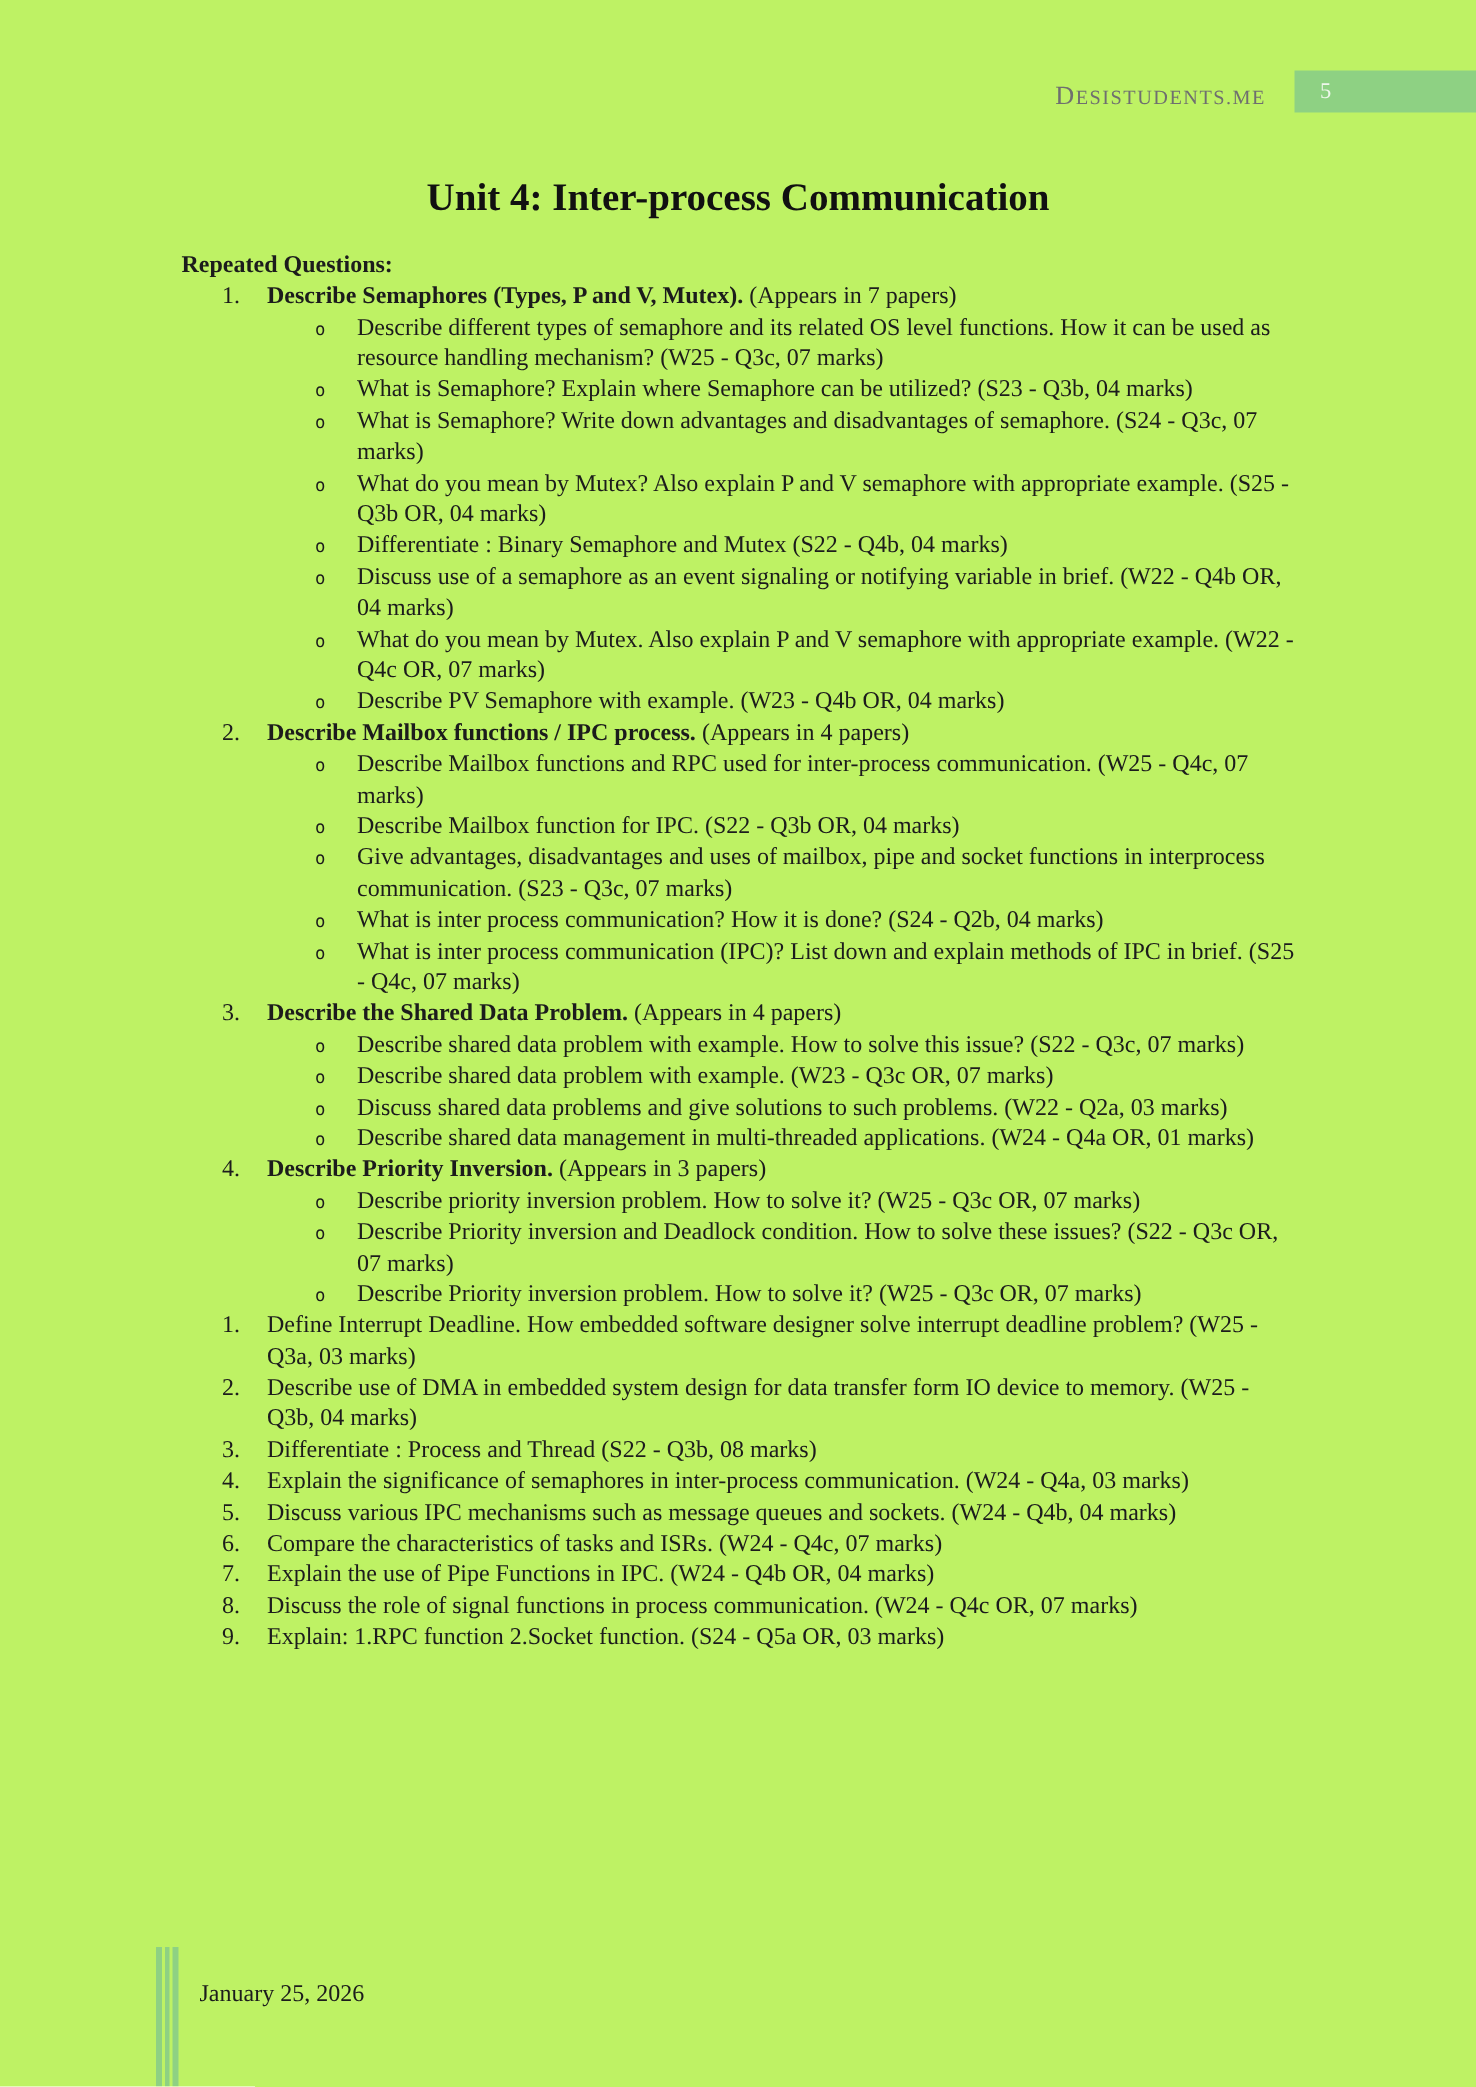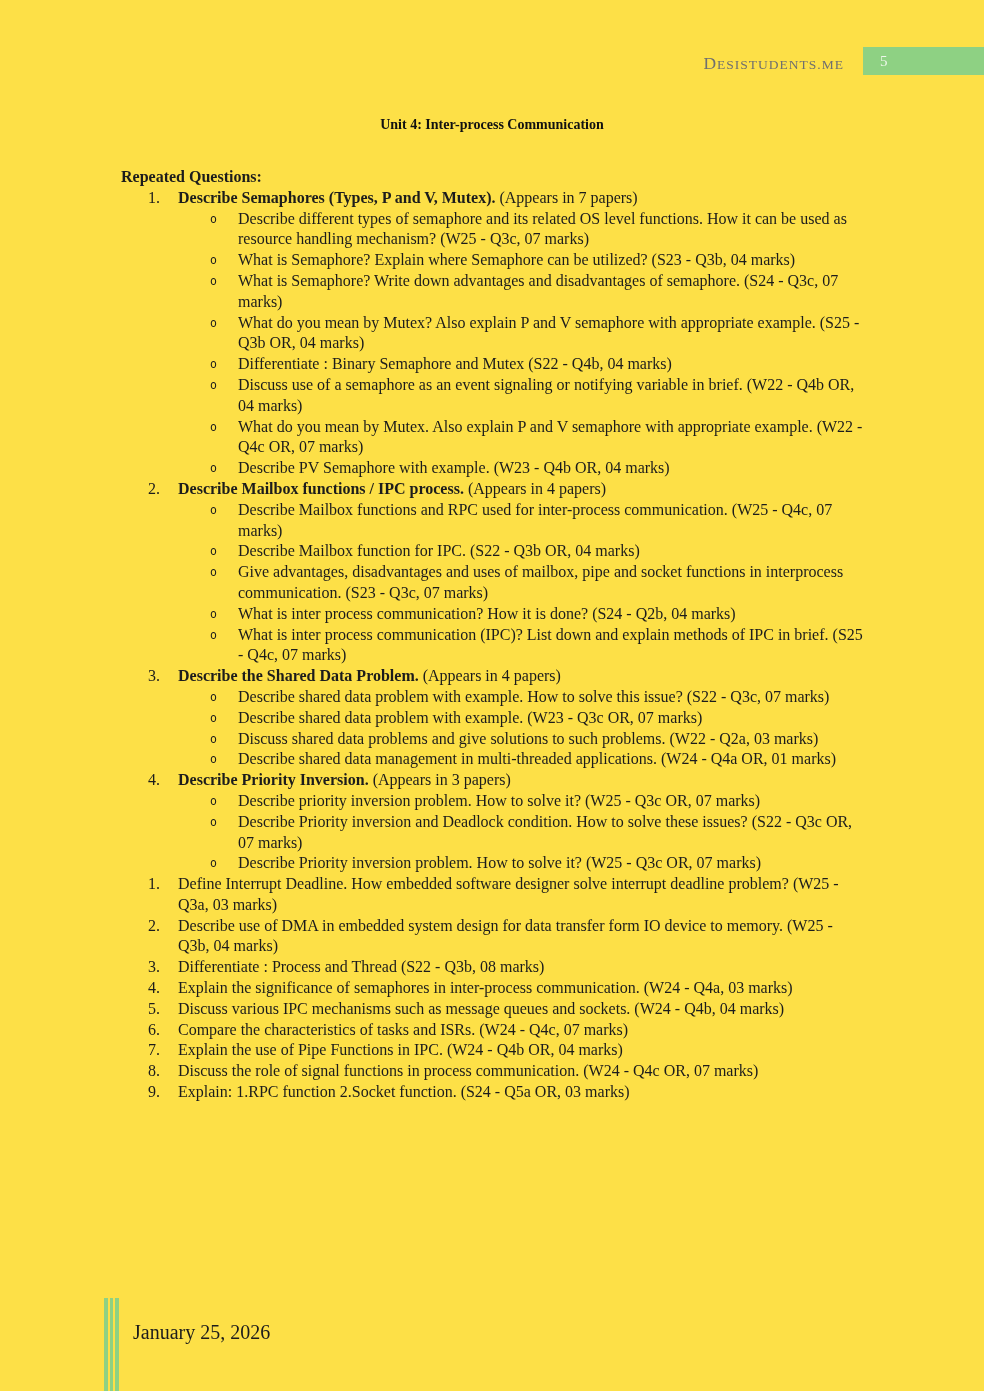--- a/index.html
+++ b/index.html
@@ -1,20 +1,20 @@
 <!DOCTYPE html>
 <html><head>
 <meta charset="utf-8">
 <style>
   html, body { margin: 0; padding: 0; background: #ffffff; }
   .page {
     position: relative;
     width: 984px;
     height: 1391px;
-    background: #fde047;
+    background: #bef264;
     font-family: "Liberation Serif", serif;
     color: #1c1c1c;
     overflow: hidden;
   }
   
   .site {
     position: absolute;
     top: 53px;
     right: 140px;
     display: inline-block;
@@ -39,21 +39,21 @@
     color: #eef7ea;
   }
   
   .title {
     position: absolute;
     top: 117px;
     left: 0;
     width: 100%;
     margin: 0;
     text-align: center;
-    font-size: 14px;
+    font-size: 26px;
     font-weight: bold;
     color: #111111;
   }
   
   .content {
     position: absolute;
     top: 167px;
     left: 121px;
     width: 742px;
     font-size: 16px;
@@ -80,21 +80,21 @@
     top: 1298px;
     height: 93px;
     display: flex;
     gap: 2px;
   }
   .footer-bars i { display: block; width: 3.5px; background: #8ed183; }
   .footer-date {
     position: absolute;
     left: 133px;
     top: 1321px;
-    font-size: 20px;
+    font-size: 16px;
     color: #1c1c1c;
   }
 </style>
 </head>
 <body>
 
 <div class="page">
   <span class="site">DESISTUDENTS.ME</span>
   <div class="badge">
     <span>5</span>

